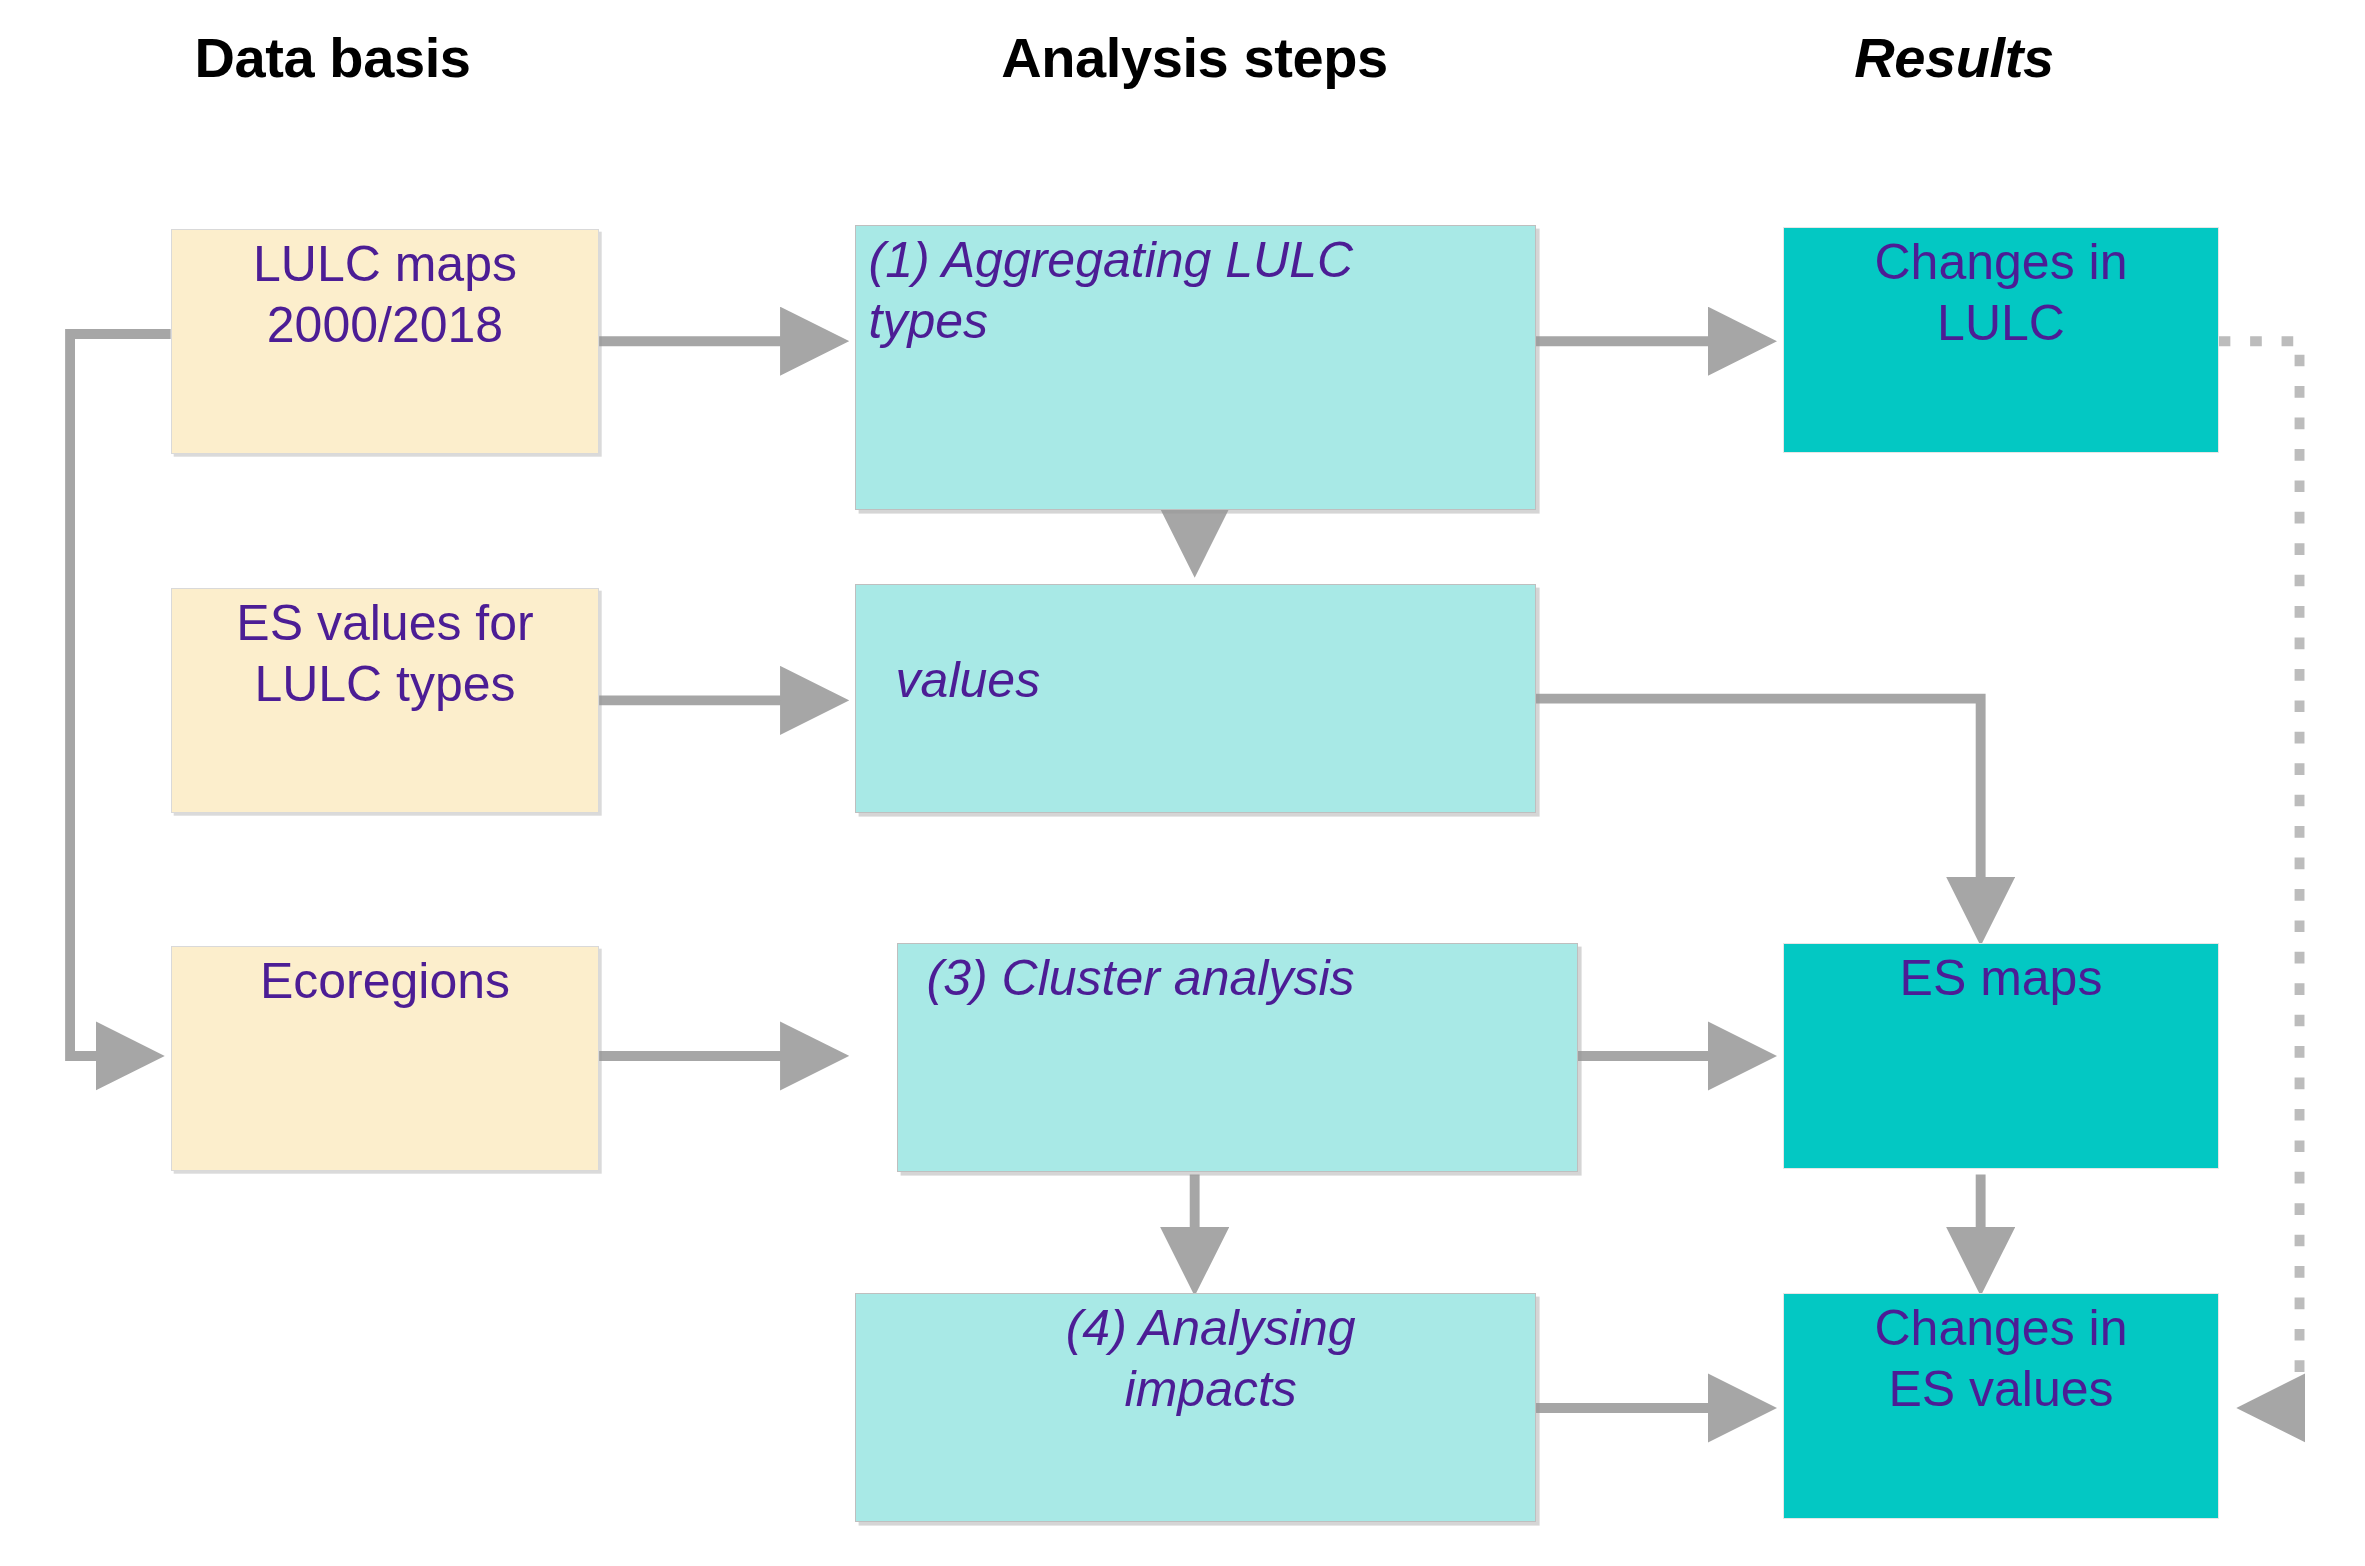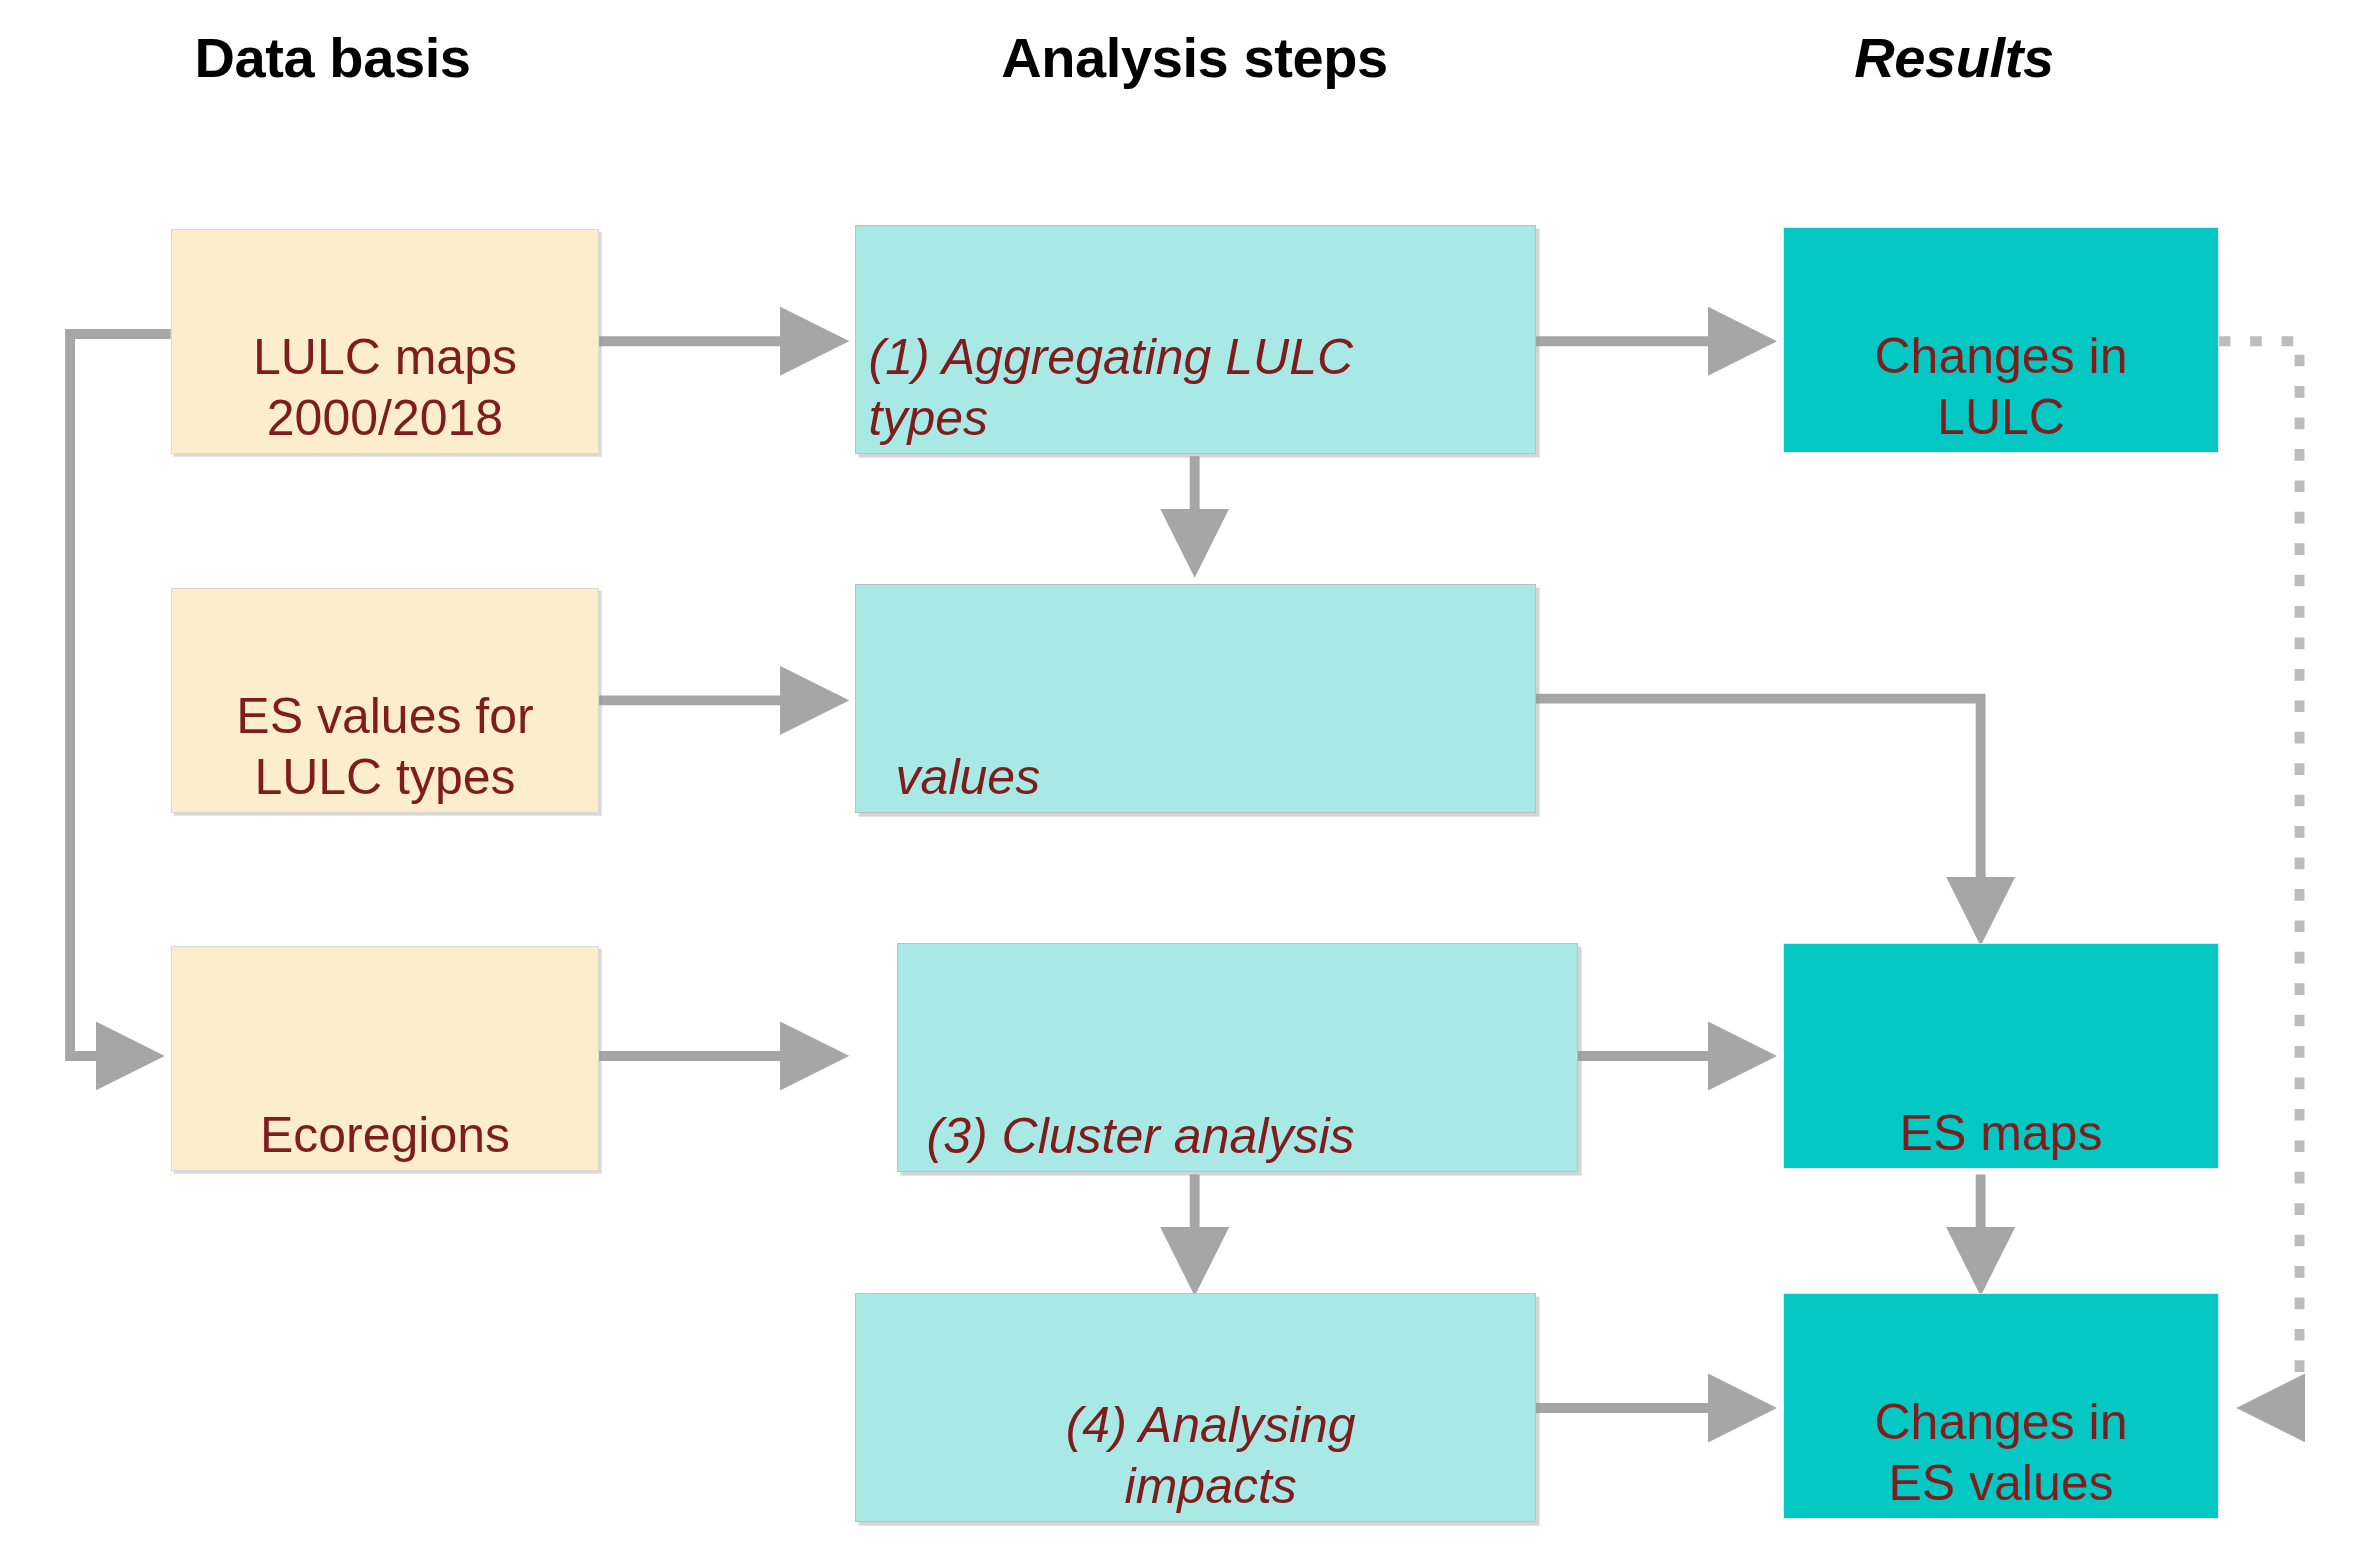--- a/index.html
+++ b/index.html
@@ -21,25 +21,25 @@
     font-size: 56px;
     color: #000000;
     text-align: center;
     white-space: nowrap;
     letter-spacing: -0.4px;
   }
   .node {
     position: absolute;
     box-sizing: border-box;
     display: flex;
-    align-items: flex-end;
+    align-items: flex-start;
     justify-content: center;
     font-size: 50px;
     line-height: 1.22;
-    color: #7f1d1d;
+    color: #4c1d95;
     text-align: center;
     padding: 3.6px 12.6px;
   }
   .node .label { display: block; width: 100%; }
   .node-data {
     background: #fceecc;
     border: 1.8px solid #d9d9d9;
     box-shadow: 2.7px 2.7px 0 rgba(150,150,150,0.35);
   }
   .node-step {
@@ -116,21 +116,21 @@
   </div>
 
   <div class="node node-data" style="left:171px; top:588px; width:428px; height:225px;">
     <span class="label"><span>ES values for</span><br><span>LULC types</span></span>
   </div>
 
   <div class="node node-data" style="left:171px; top:946px; width:428px; height:225px;">
     <span class="label">Ecoregions</span>
   </div>
 
-  <div class="node node-step align-left" style="left:855px; top:225px; width:681px; height:229px;">
+  <div class="node node-step align-left" style="left:855px; top:225px; width:681px; height:285px;">
     <span class="label"><span>(1) Aggregating LULC</span><br><span>types</span></span>
   </div>
 
   <div class="node node-step align-left" style="left:855px; top:584px; width:681px; height:229px;">
     <span class="label" style="padding-left:27px;"><br><span>values</span></span>
   </div>
 
   <div class="node node-step align-left" style="left:855px; top:943px; width:681px; height:229px;margin-left:42px;">
     <span class="label" style="padding-left:16px;">(3) Cluster analysis</span>
   </div>

